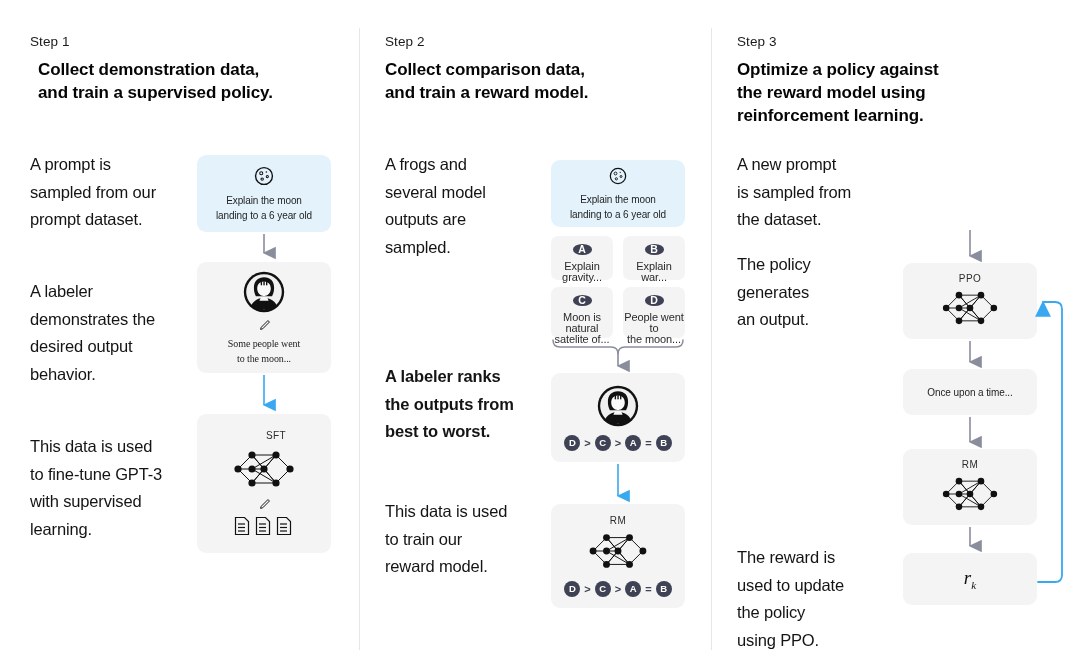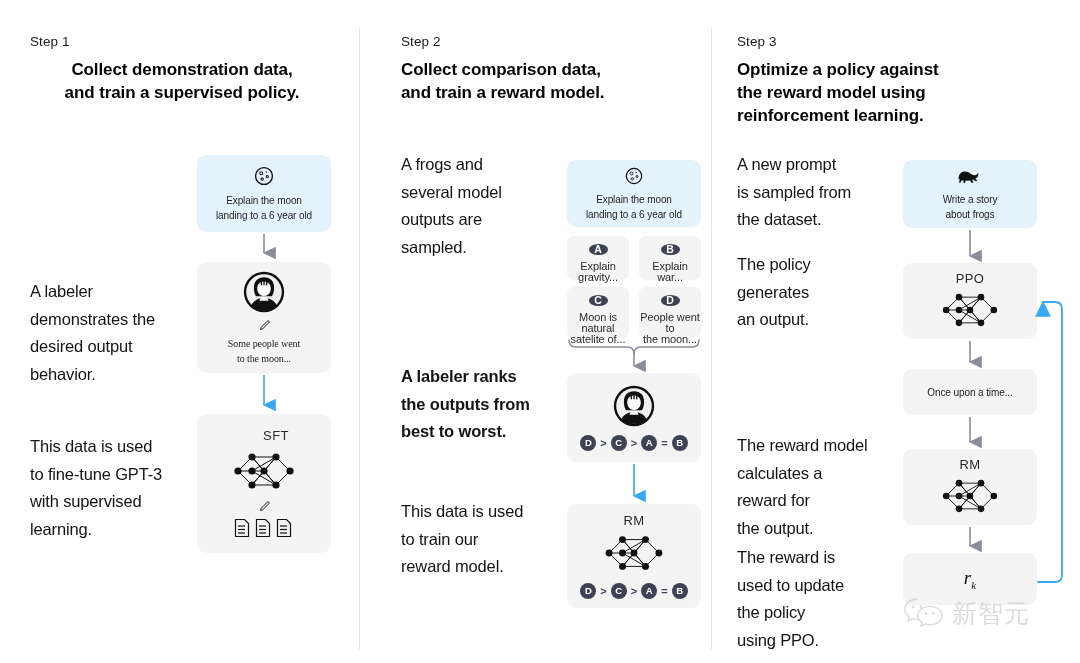--- a/index.html
+++ b/index.html
@@ -14,21 +14,21 @@
   .canvas{position:absolute;inset:0;width:1080px;height:660px;}
 
   
   .divider{position:absolute;top:28px;width:1px;height:622px;background:#e6e6e6;}
   .divider.d1{left:359px;}
   .divider.d2{left:711px;}
 
   
   .col{position:absolute;top:0;height:663px;}
   .col1{left:0px;width:359px;}
-  .col2{left:376px;width:351px;}
+  .col2{left:360px;width:351px;}
   .col3{left:712px;width:368px;}
 
   .step-label{
     position:absolute;
     font-size:13.5px;
     color:#1a1a1a;
     letter-spacing:.1px;
   }
   .step-title{
     position:absolute;
@@ -62,21 +62,21 @@
   .card.grey{background:#f4f4f4;}
   .card-text{
     font-size:10px;
     line-height:15px;
     color:#1d1d1d;
     text-align:center;
     white-space:pre-line;
     letter-spacing:-.1px;
   }
   .card-label{
-    font-size:13px;
+    font-size:10px;
     color:#2b2b2b;
     text-align:left;
     letter-spacing:.4px;
   }
   .mini-card{
     position:absolute;
     border-radius:7px;
     background:#f4f4f4;
     box-sizing:border-box;
     display:flex;
@@ -137,23 +137,26 @@
 <body>
 
 <div class="canvas">
 
   <div class="divider d1"></div>
   <div class="divider d2"></div>
 
   <div class="col col1">
 
     <div class="step-label" style="left:30px;top:34px;">Step 1</div>
-    <div class="step-title" style="left:22px;top:58px;width:320px;text-align:center;">Collect demonstration data,
+    <div class="step-title" style="left:38px;top:58px;width:320px;">Collect demonstration data,
 and train a supervised policy.</div>
 
+    <div class="body-text" style="left:30px;top:151px;width:175px;">A prompt is
+sampled from our
+prompt dataset.</div>
     <div class="body-text" style="left:30px;top:278px;width:180px;">A labeler
 demonstrates the
 desired output
 behavior.</div>
     <div class="body-text" style="left:30px;top:433px;width:190px;">This data is used
 to fine-tune GPT-3
 with supervised
 learning.</div>
 
     <div class="card blue" style="left:197px;top:155px;width:134px;height:77px;">
@@ -408,42 +411,25 @@
     <div class="step-title" style="left:25px;top:58px;width:330px;">Optimize a policy against
 the reward model using
 reinforcement learning.</div>
 
     <div class="body-text" style="left:25px;top:151px;width:165px;">A new prompt
 is sampled from
 the dataset.</div>
     <div class="body-text" style="left:25px;top:251px;width:160px;">The policy
 generates
 an output.</div>
-    <div class="body-text" style="left:25px;top:432px;width:175px;">The reward model
-calculates a
-reward for
-the output.</div>
     <div class="body-text" style="left:25px;top:544px;width:170px;">The reward is
 used to update
 the policy
 using PPO.</div>
 
-    <div class="card blue" style="left:191px;top:160px;width:134px;height:68px;">
-      <span>
-        <svg width="28" height="20" viewBox="0 0 34 24">
-          <path d="M3.5 13.5 c0-4 3-7 7.2-7 c3 0 5 1 7 2.8 c2 1.8 4.2 2.2 6.4 1.4 c1.8-.7 3-2.4 3-2.4
-                   s.6 3-1.2 4.9 c-1.2 1.3-2.6 1.8-2.6 1.8 l2.6 2.7 l-2 .8 l-3.2-2.3
-                   l-1 .8 l1.6 3.3 l-2.1 .2 l-2-3 l-5.6 .2 l-.6 2.9 l-2 -.3 l.2-2.7
-                   l-2.3-.1 l-1.6 2.6 l-1.9-.6 l1.3-2.7 c-1.3-.9-1.8-2.3-1.8-3.3z" fill="#111"></path>
-          <circle cx="22.3" cy="8.3" r="1.1" fill="#fff"></circle>
-        </svg>
-      </span>
-      <div class="card-text" style="margin-top:6px;">Write a story
-about frogs</div>
-    </div>
 
     <div class="card grey" style="left:191px;top:263px;width:134px;height:76px;">
       <div class="card-label" style="margin-bottom:2px;">PPO</div>
       <span>
         <svg width="62" height="44" viewBox="0 0 66 48">
           <g stroke="#111" stroke-width="1" fill="none">
             <line x1="7" y1="24" x2="21" y2="10"></line>
               <line x1="7" y1="24" x2="21" y2="24"></line>
               <line x1="7" y1="24" x2="21" y2="38"></line>
             <line x1="21" y1="10" x2="33" y2="24"></line>
@@ -531,29 +517,14 @@
       </defs>
       <line x1="258" y1="230" x2="258" y2="256" stroke="#8a8d9c" stroke-width="1.6" marker-end="url(#ah-grey-3)"></line>
       <line x1="258" y1="341" x2="258" y2="362" stroke="#8a8d9c" stroke-width="1.6" marker-end="url(#ah-grey-3)"></line>
       <line x1="258" y1="417" x2="258" y2="442" stroke="#8a8d9c" stroke-width="1.6" marker-end="url(#ah-grey-3)"></line>
       <line x1="258" y1="527" x2="258" y2="546" stroke="#8a8d9c" stroke-width="1.6" marker-end="url(#ah-grey-3)"></line>
 
       <path d="M326 582 h17 q7 0 7-7 v-266 q0-7-7-7 h-12" fill="none" stroke="#38a8f0" stroke-width="1.8" stroke-linecap="round" marker-end="url(#ah-blue-3)"></path>
     </svg>
   </div>
 
-  <div class="watermark">
-    <span>
-      <svg width="44" height="34" viewBox="0 0 48 38">
-        <path d="M16.5 3.5 C8.6 3.5 2.5 8.6 2.5 14.8 c0 3.5 2 6.6 5.1 8.7 l-1.4 4.4 l5-2.6
-                 c1.6 .5 3.4 .8 5.3 .8 c.4 0 .8 0 1.2-.05" fill="none" stroke="#bdbdbd" stroke-width="1.7" stroke-linejoin="round"></path>
-        <circle cx="11.8" cy="12.2" r="1.6" fill="#bdbdbd"></circle>
-        <circle cx="20.6" cy="12.2" r="1.6" fill="#bdbdbd"></circle>
-        <path d="M30.5 11.5 C22.8 11.5 17 16.1 17 21.8 c0 3.2 1.9 6 4.8 7.9 l-1.3 4.1 l4.7-2.4
-                 c1.6 .5 3.4 .7 5.3 .7 c7.7 0 13.5-4.6 13.5-10.3 S38.2 11.5 30.5 11.5 z" fill="#ffffff" stroke="#bdbdbd" stroke-width="1.7" stroke-linejoin="round"></path>
-        <circle cx="26.4" cy="19.6" r="1.5" fill="#bdbdbd"></circle>
-        <circle cx="34.6" cy="19.6" r="1.5" fill="#bdbdbd"></circle>
-      </svg>
-    </span>
-    <span class="wm-text">新智元</span>
-  </div>
 
 </div>
 
 </body></html>

